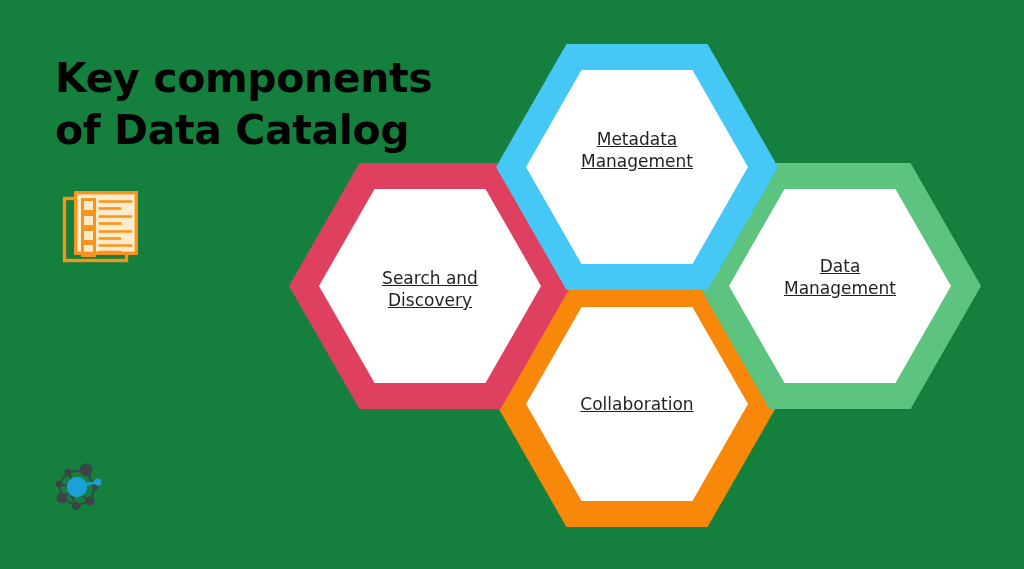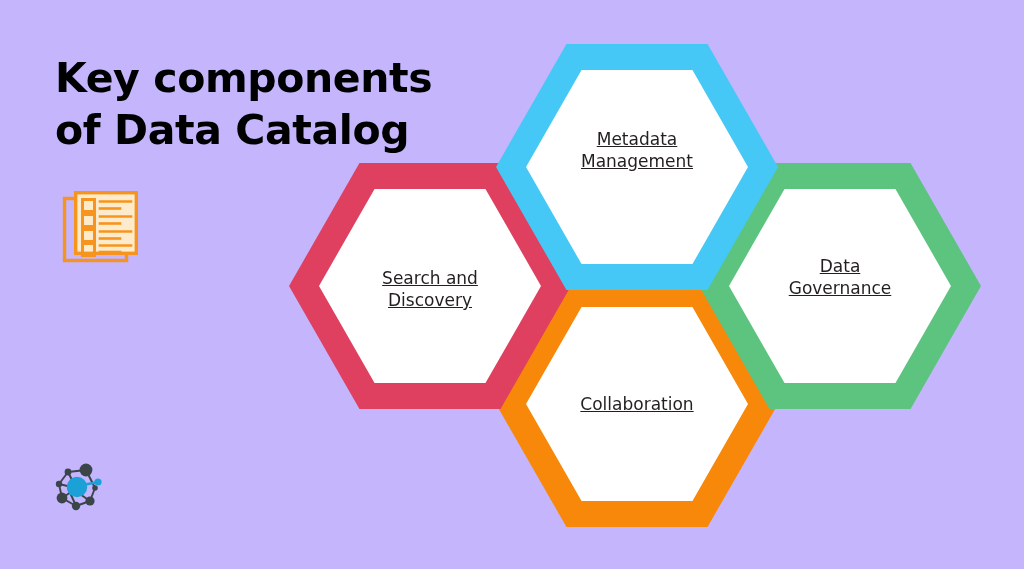--- a/index.html
+++ b/index.html
@@ -9,21 +9,21 @@
   body {
     width: 1024px;
     height: 569px;
     overflow: hidden;
     font-family: "DejaVu Sans", sans-serif;
   }
   #slide {
     position: relative;
     width: 1024px;
     height: 569px;
-    background: #c4b5fd;
+    background: #15803d;
     overflow: hidden;
   }
 
   
   #title {
     position: absolute;
     left: 55px;
     top: 52px;
     width: 420px;
     margin: 0;
@@ -166,21 +166,21 @@
     </svg>
     <div class="hex-label">Search and
 Discovery</div>
   </div>
 
   <div class="hex" id="hex-governance">
     <svg viewBox="0 0 252 220" width="252" height="220">
       <polygon points="63,0 189,0 252,110 189,220 63,220 0,110" fill="#FFFFFF" stroke="#5CC47F" stroke-width="26" stroke-linejoin="miter"></polygon>
     </svg>
     <div class="hex-label">Data
-Governance</div>
+Management</div>
   </div>
 
   <div class="hex" id="hex-collaboration">
     <svg viewBox="0 0 252 220" width="252" height="220">
       <polygon points="63,0 189,0 252,110 189,220 63,220 0,110" fill="#FFFFFF" stroke="#F7880A" stroke-width="26" stroke-linejoin="miter"></polygon>
     </svg>
     <div class="hex-label">Collaboration</div>
   </div>
 
 </div>

